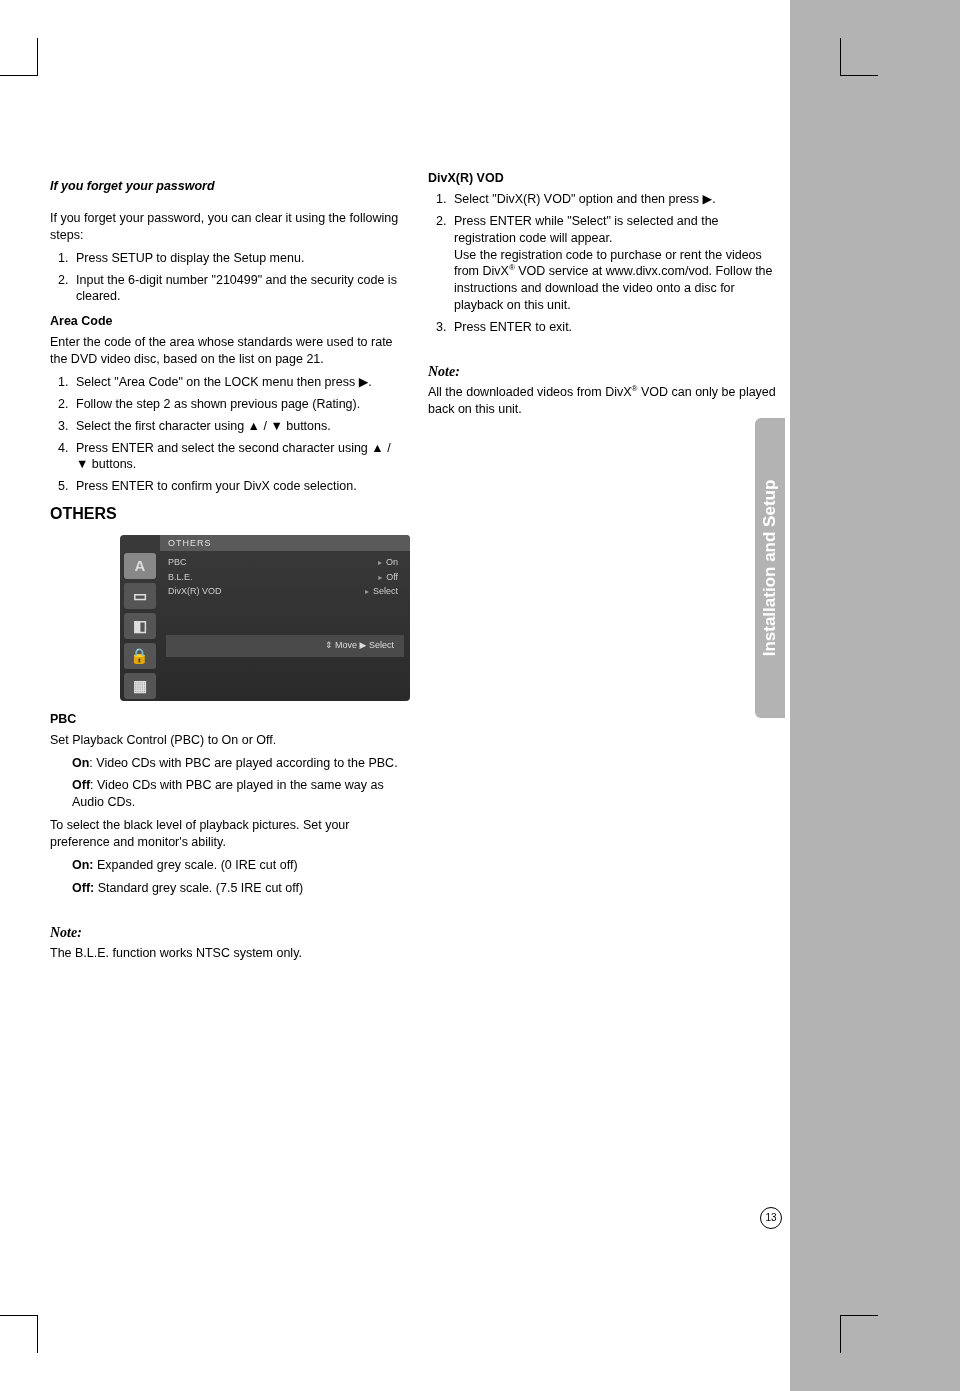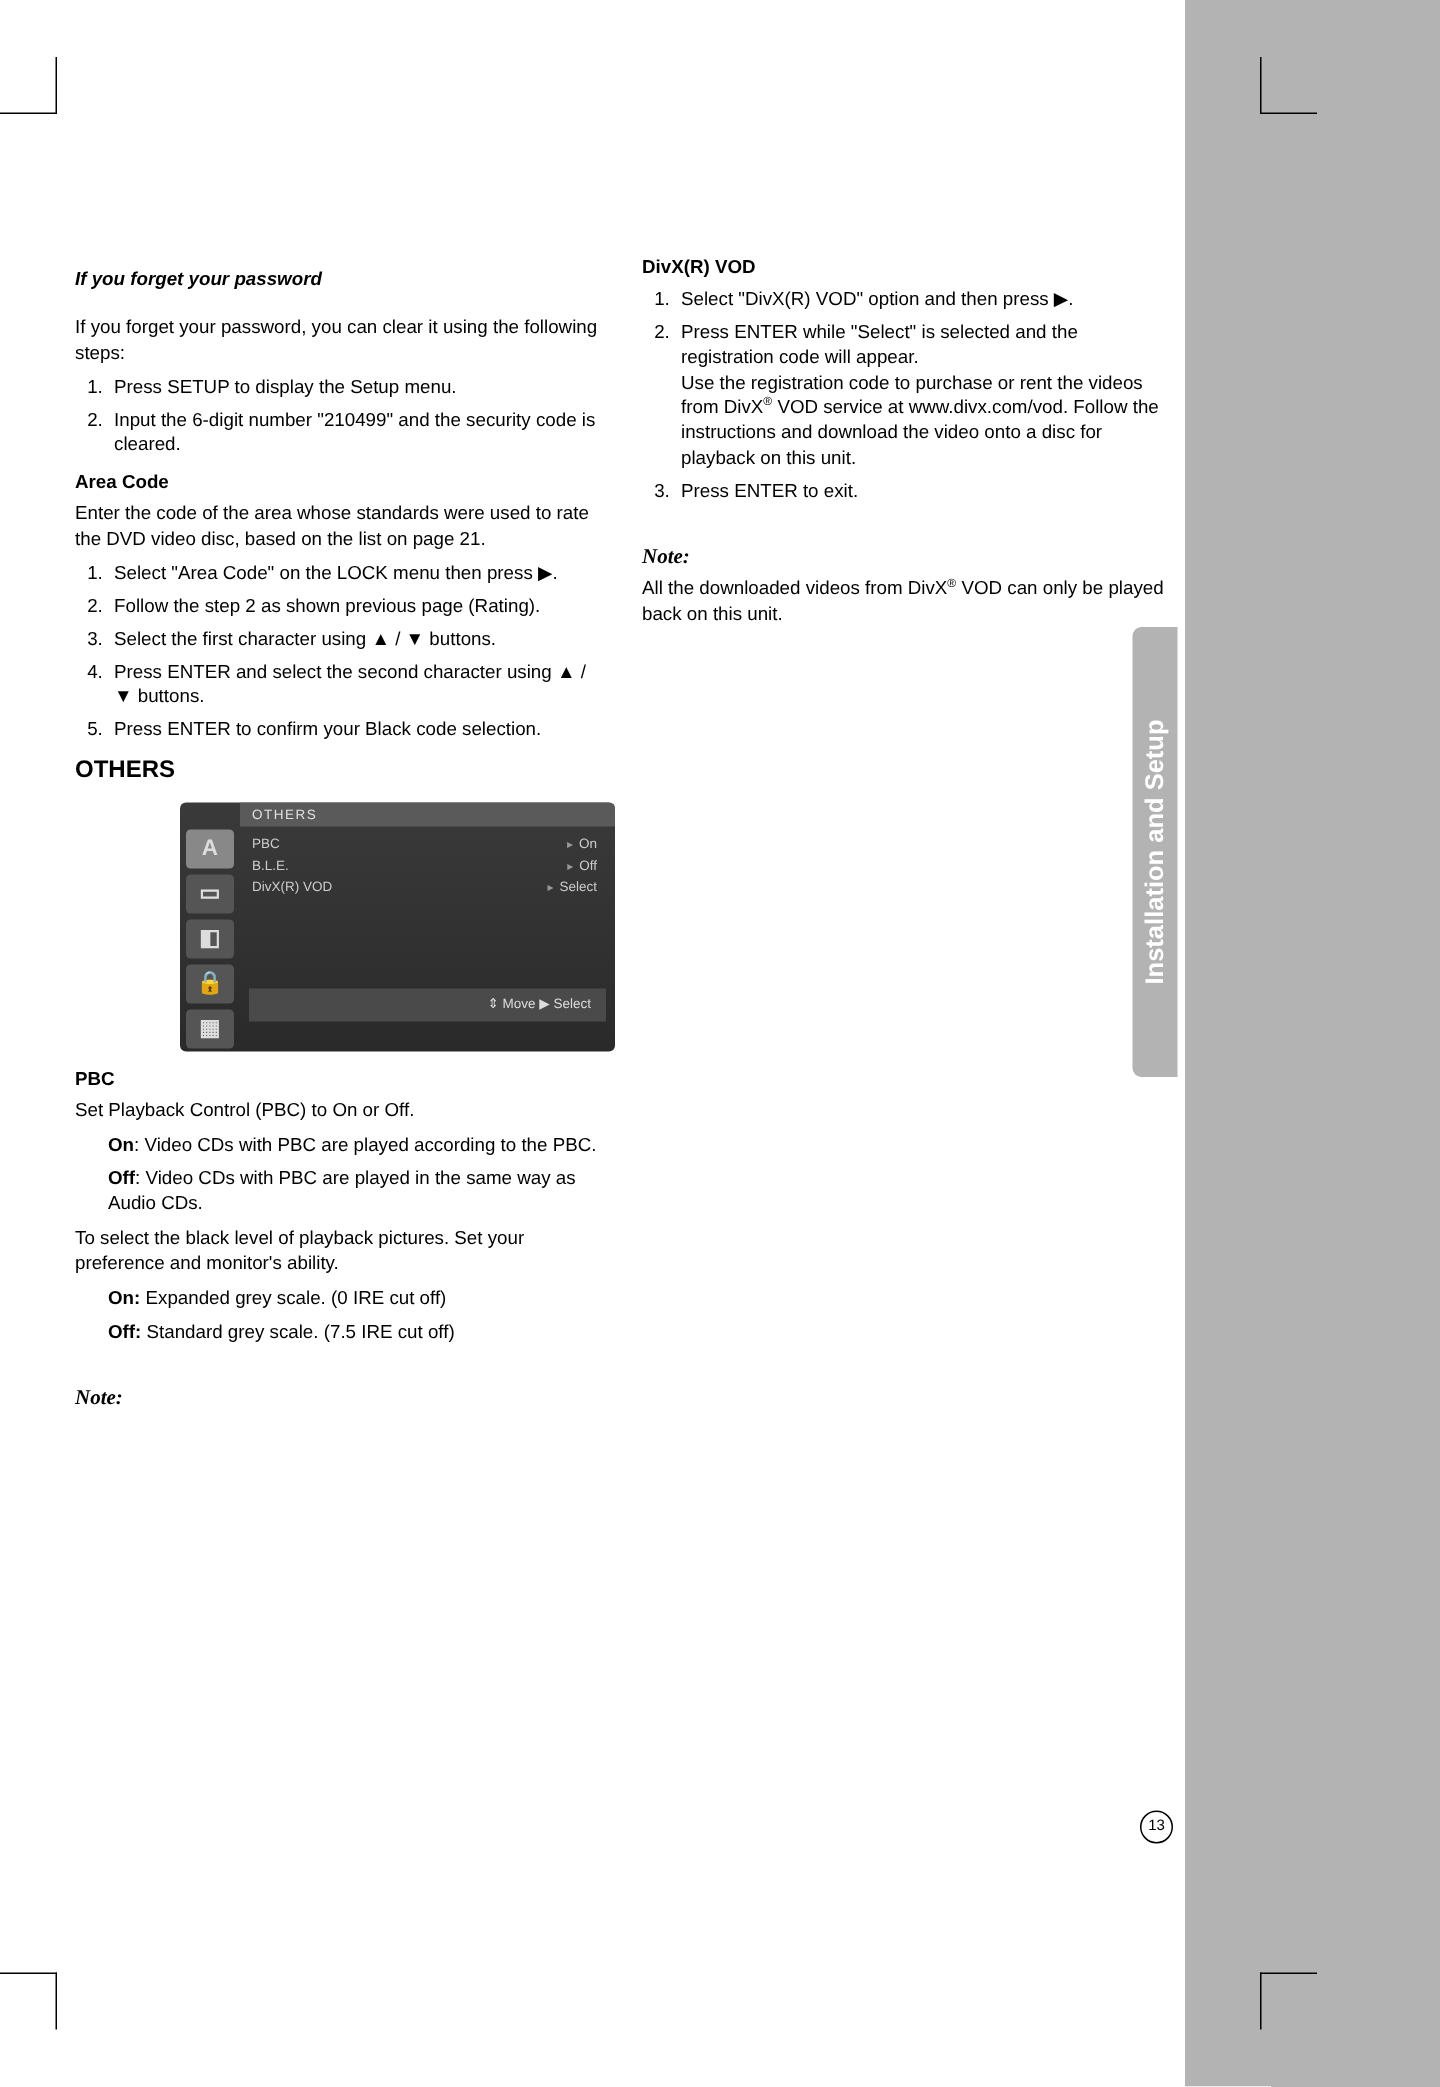--- a/index.html
+++ b/index.html
@@ -118,21 +118,21 @@
     width: 32px; height: 26px; margin: 2px 4px;
     background: #555;
     border-radius: 3px;
     display:flex; align-items:center; justify-content:center;
     color:#ddd; font-size:15px; font-weight:bold;
   }
   .fig-icon.sel { background: #888; }
   .fig-main { flex:1; padding: 4px 6px; }
   .fig-row { display:flex; justify-content:space-between; padding: 1px 6px 1px 2px; }
   .fig-row .arrow { color:#999; font-size:8px; margin-right:4px;}
-  .fig-footer { text-align:right; padding: 4px 10px 6px; background:#4a4a4a; margin-top:60px; font-size:9px; color:#ddd;}
+  .fig-footer { text-align:right; padding: 4px 10px 6px; background:#4a4a4a; margin-top:36px; font-size:9px; color:#ddd;}
 </style>
 </head>
 <body>
 
 <div class="page">
   <div class="right-bar"></div>
   <div class="section-tab">
     <div class="section-tab-text">Installation and Setup</div>
   </div>
   <div class="page-number">13</div>
@@ -156,21 +156,21 @@
         <li>Input the 6-digit number "210499" and the security code is cleared.</li>
       </ol>
 
       <p class="bold">Area Code</p>
       <p>Enter the code of the area whose standards were used to rate the DVD video disc, based on the list on page 21.</p>
       <ol>
         <li>Select "Area Code" on the LOCK menu then press ▶.</li>
         <li>Follow the step 2 as shown previous page (Rating).</li>
         <li>Select the first character using ▲ / ▼ buttons.</li>
         <li>Press ENTER and select the second character using ▲ / ▼ buttons.</li>
-        <li>Press ENTER to confirm your Black code selection.</li>
+        <li>Press ENTER to confirm your DivX code selection.</li>
       </ol>
 
       <p class="section-head">OTHERS</p>
 
       <div class="fig">
         <div class="fig-header">OTHERS</div>
         <div class="fig-body">
           <div class="fig-side">
             <div class="fig-icon sel">A</div>
             <div class="fig-icon">▭</div>
@@ -207,20 +207,21 @@
 
       <p>To select the black level of playback pictures. Set your preference and monitor's ability.</p>
       <p class="indent-block">
         <b>On:</b><span> Expanded grey scale. (0 IRE cut off)</span>
       </p>
       <p class="indent-block">
         <b>Off:</b><span> Standard grey scale. (7.5 IRE cut off)</span>
       </p>
 
       <p class="note-head">Note:</p>
+      <p>The B.L.E. function works NTSC system only.</p>
     </div>
 
     <div class="col">
       <p class="bold" style="margin-top:0">DivX(R) VOD</p>
       <ol>
         <li>Select "DivX(R) VOD" option and then press ▶.</li>
         <li>
           <span>Press ENTER while "Select" is selected and the registration code will appear.</span><br>
           <span>Use the registration code to purchase or rent the videos from DivX</span><sup>®</sup><span> VOD service at www.divx.com/vod. Follow the instructions and download the video onto a disc for playback on this unit.</span>
         </li>

